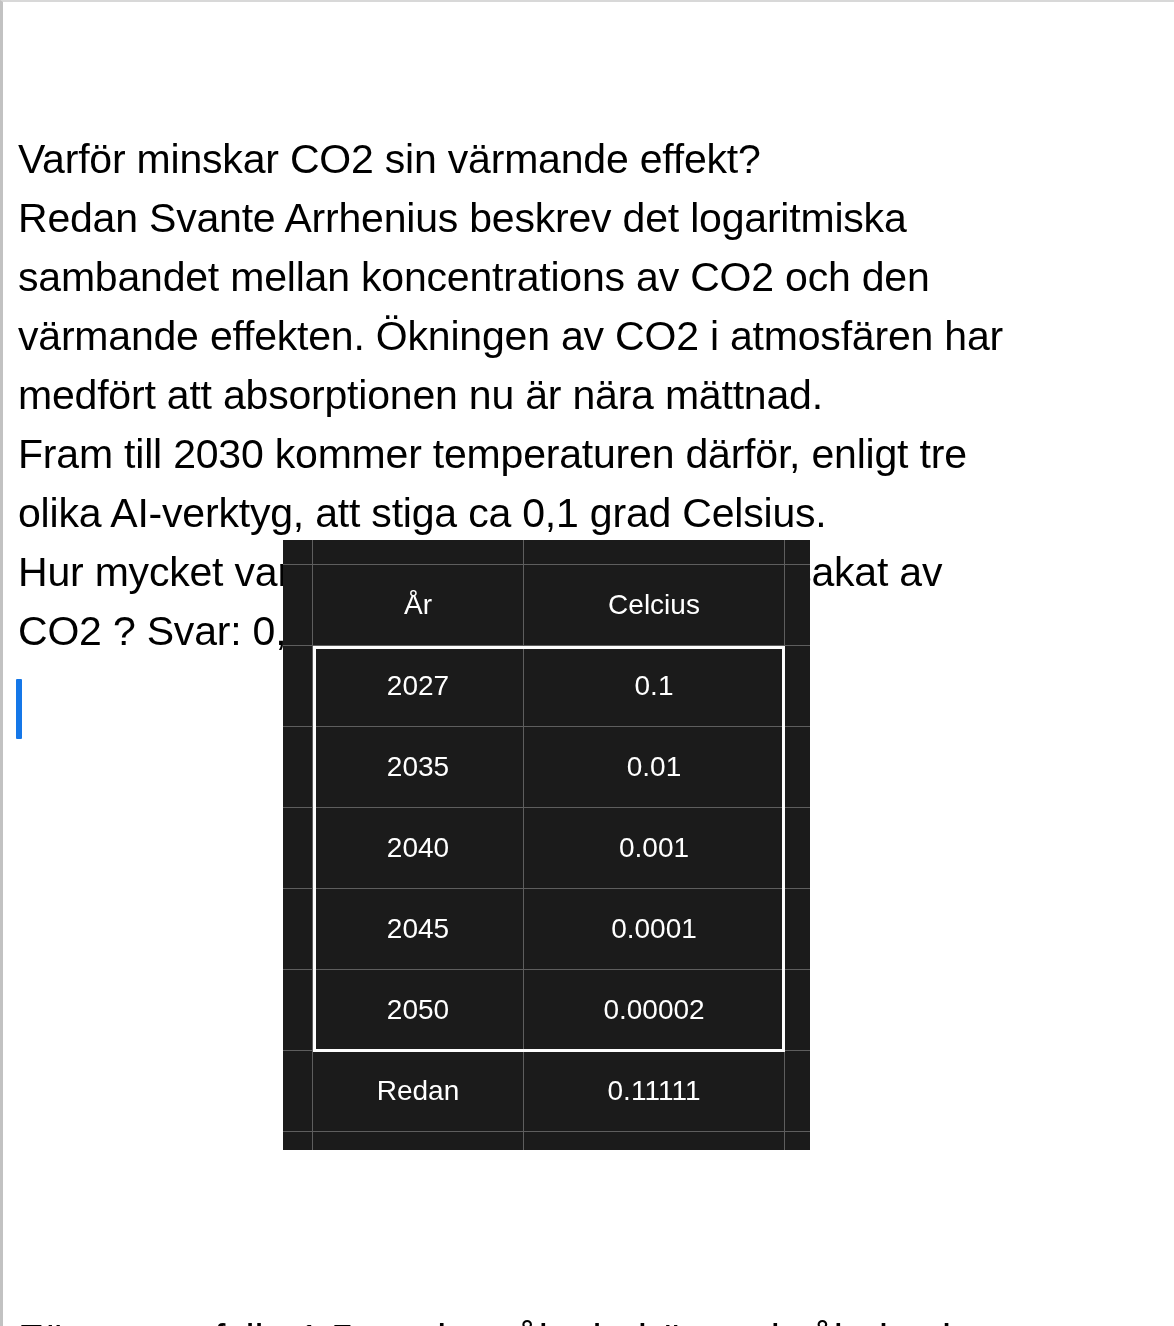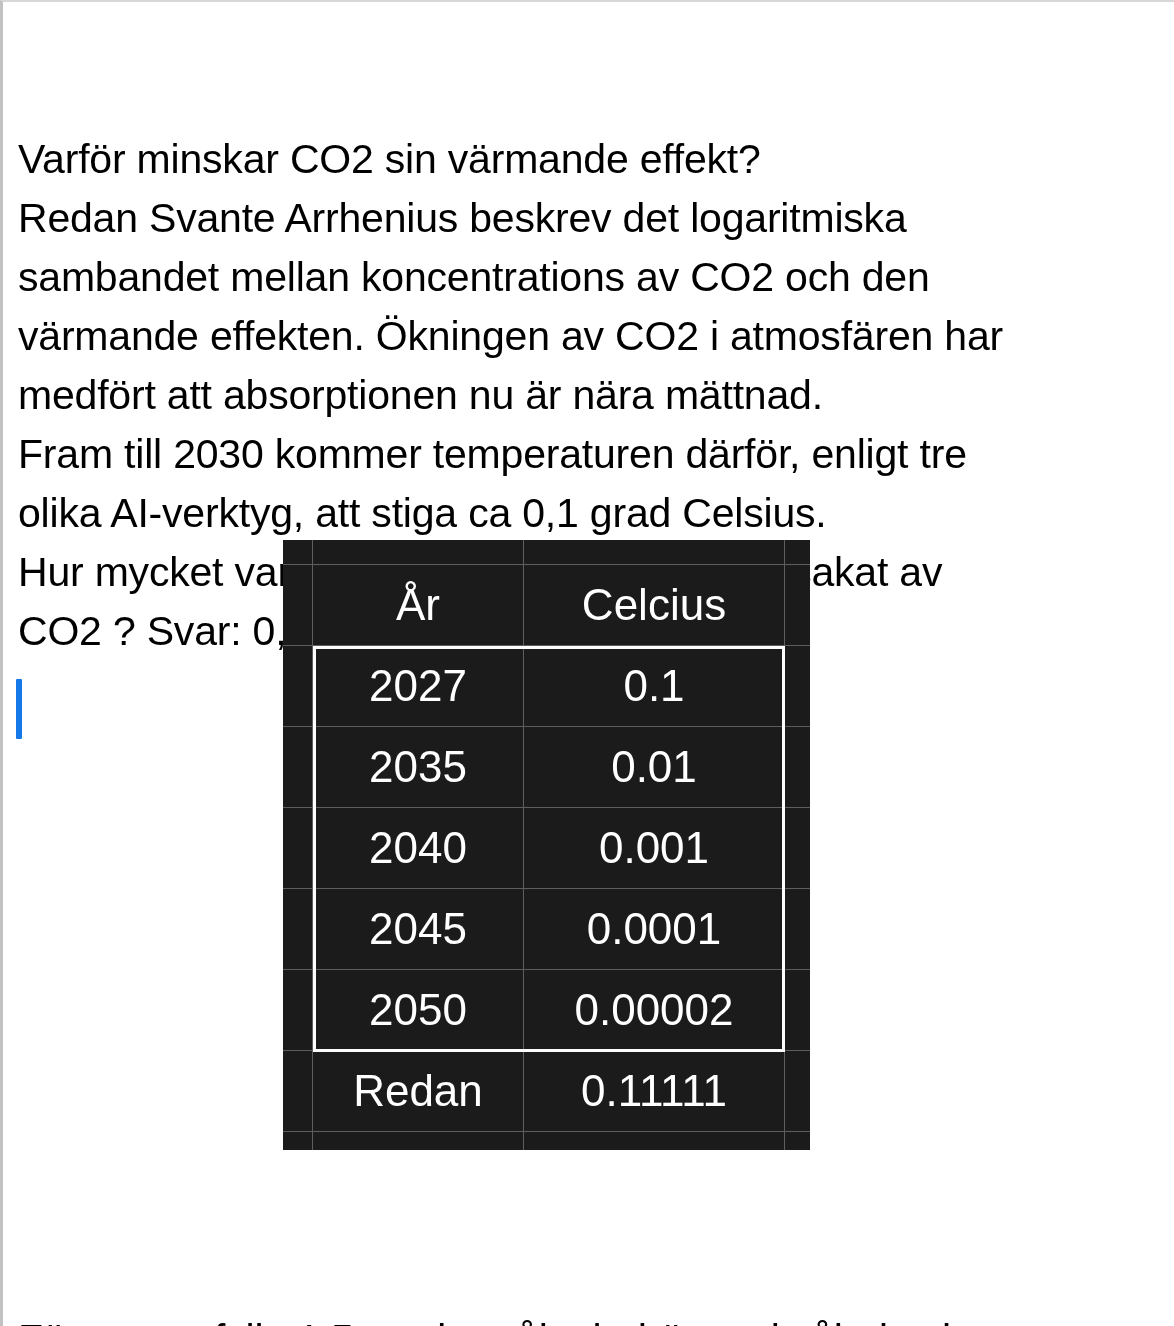--- a/index.html
+++ b/index.html
@@ -81,21 +81,21 @@
     grid-template-rows: 25px 81px 81px 81px 81px 81px 81px 81px 18px;
   }
   .cell {
     border-right: 1px solid #5e5e5e;
     border-bottom: 1px solid #5e5e5e;
     box-sizing: border-box;
     display: flex;
     align-items: center;
     justify-content: center;
     color: #ffffff;
-    font-size: 44px;
+    font-size: 28px;
     line-height: 1;
     overflow: hidden;
     white-space: nowrap;
   }
   .cell.last-col { border-right: none; }
   .cell.last-row { border-bottom: none; }
   .cell.blank { color: transparent; }
   .cell.gutter { border-right: 1px solid #5e5e5e; }
   .cell.pad-row { font-size: 0; }
 

